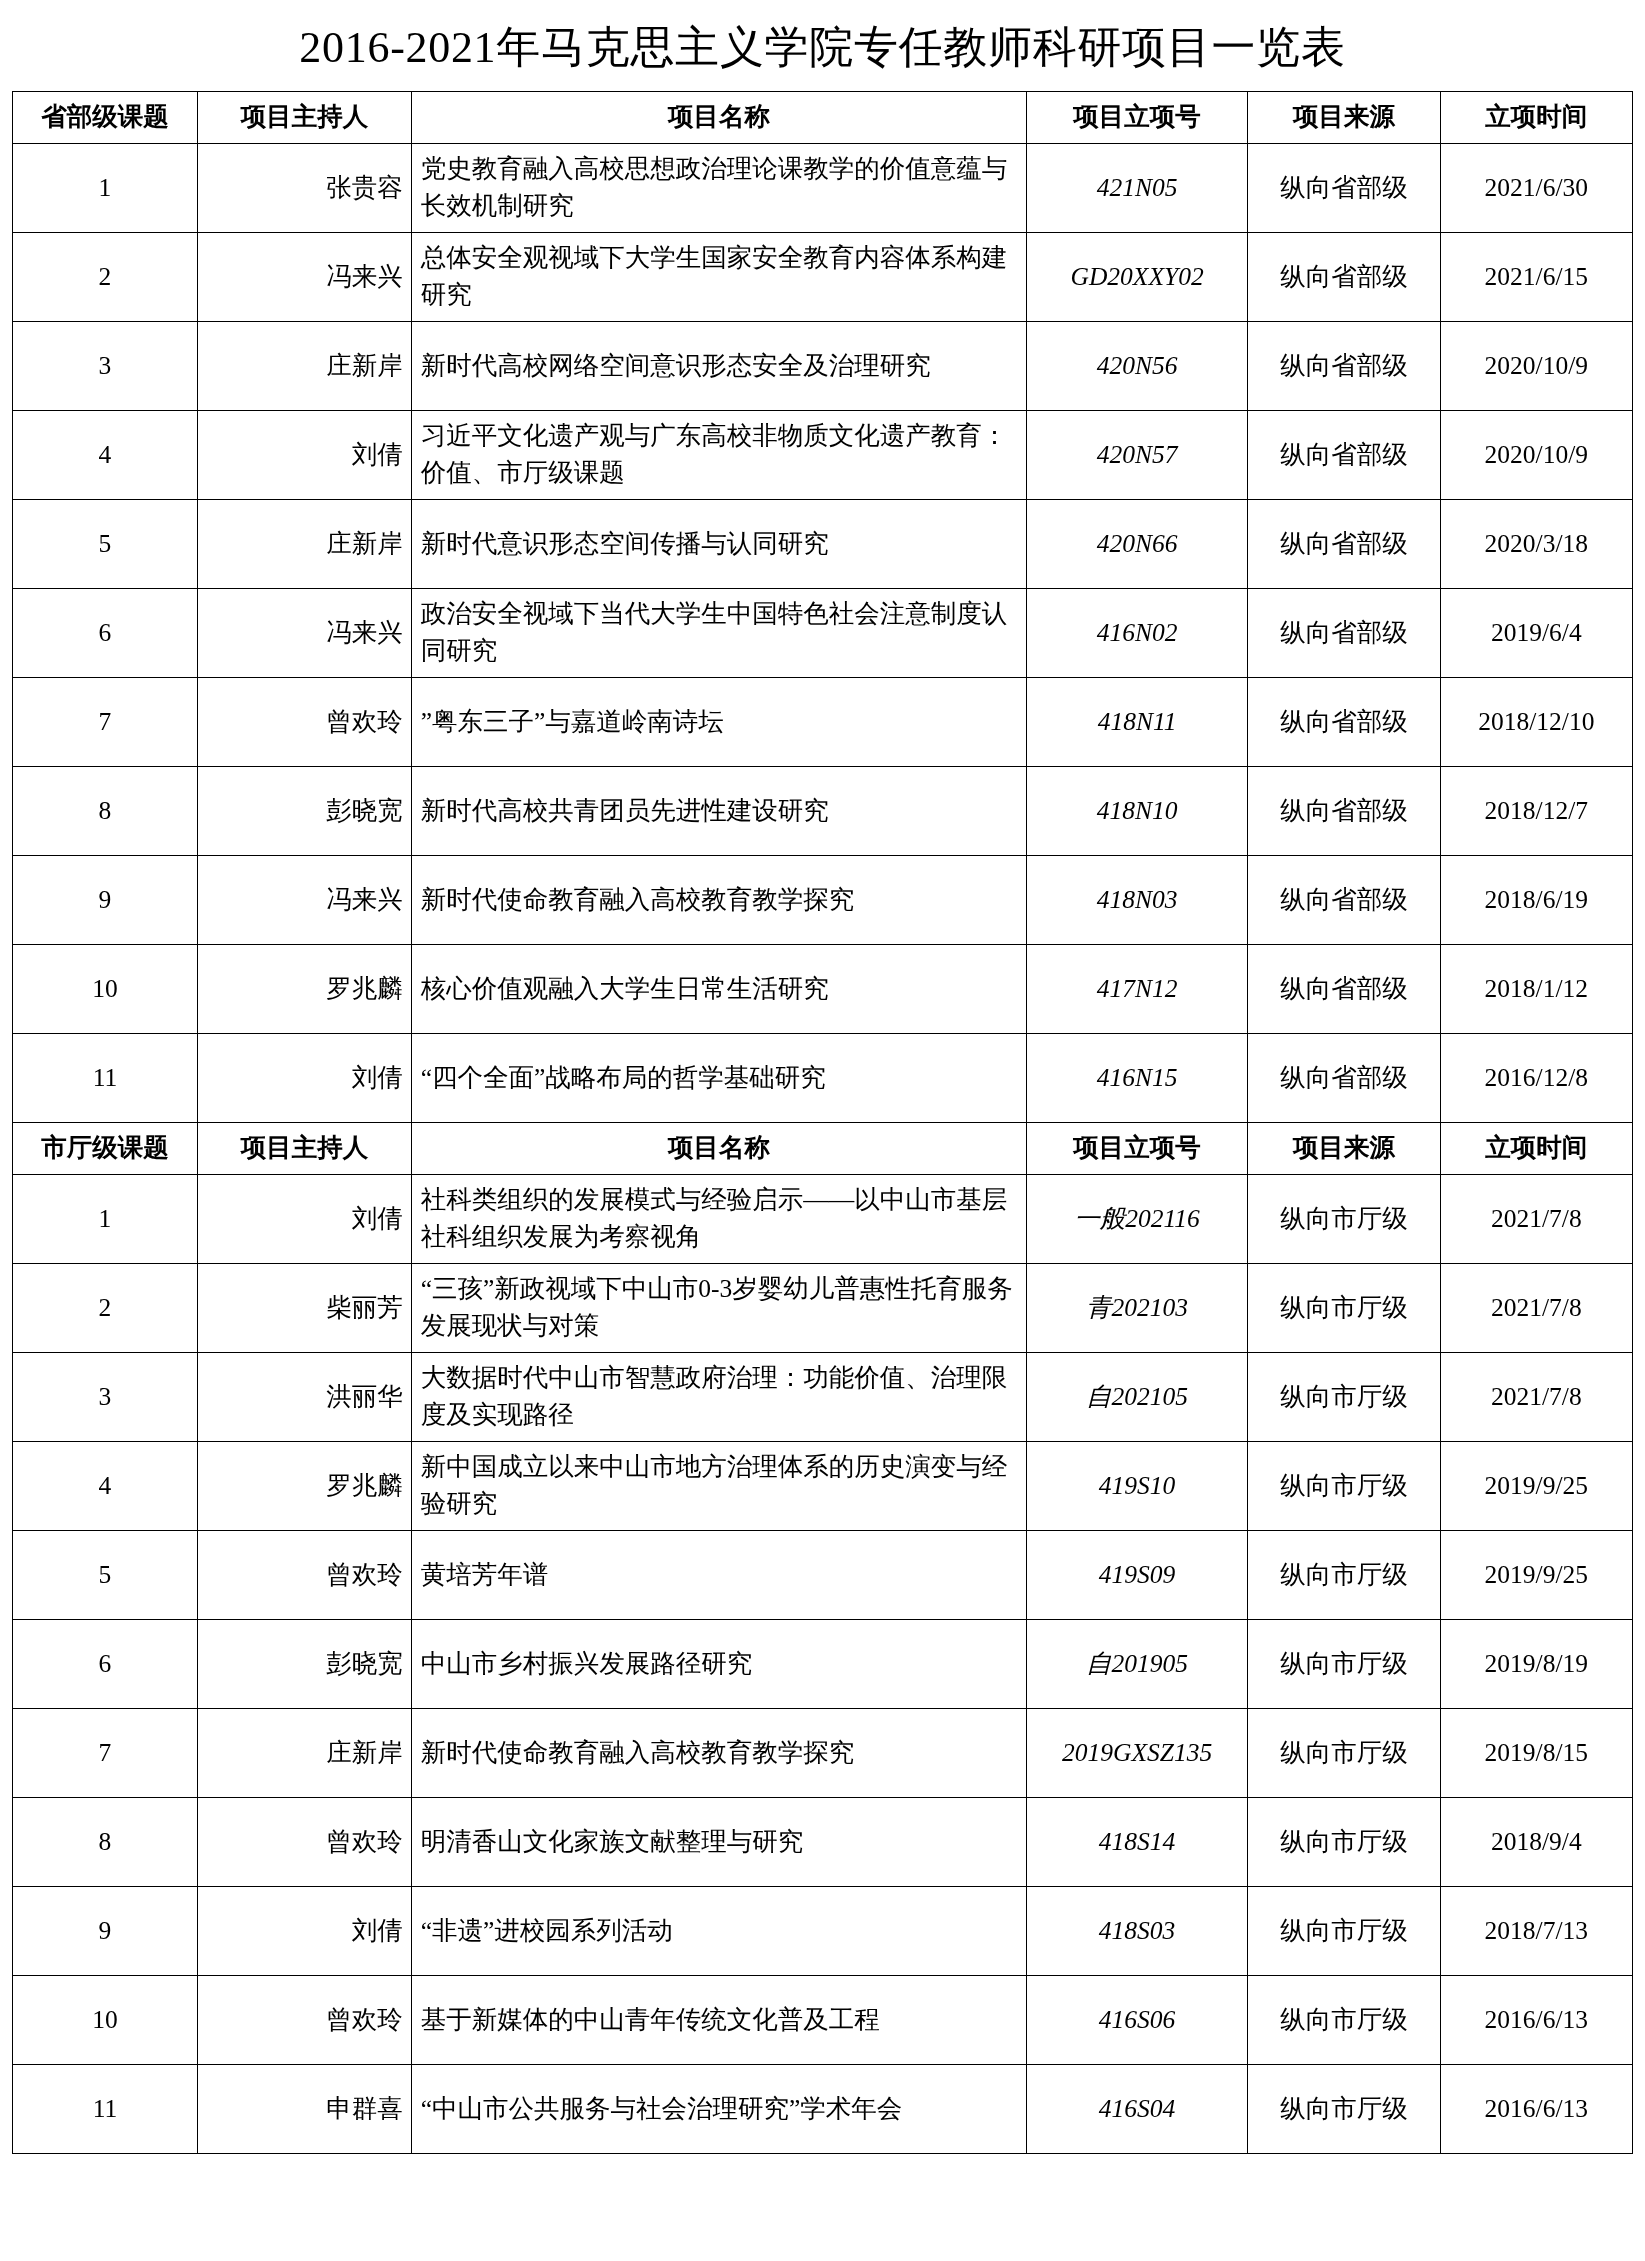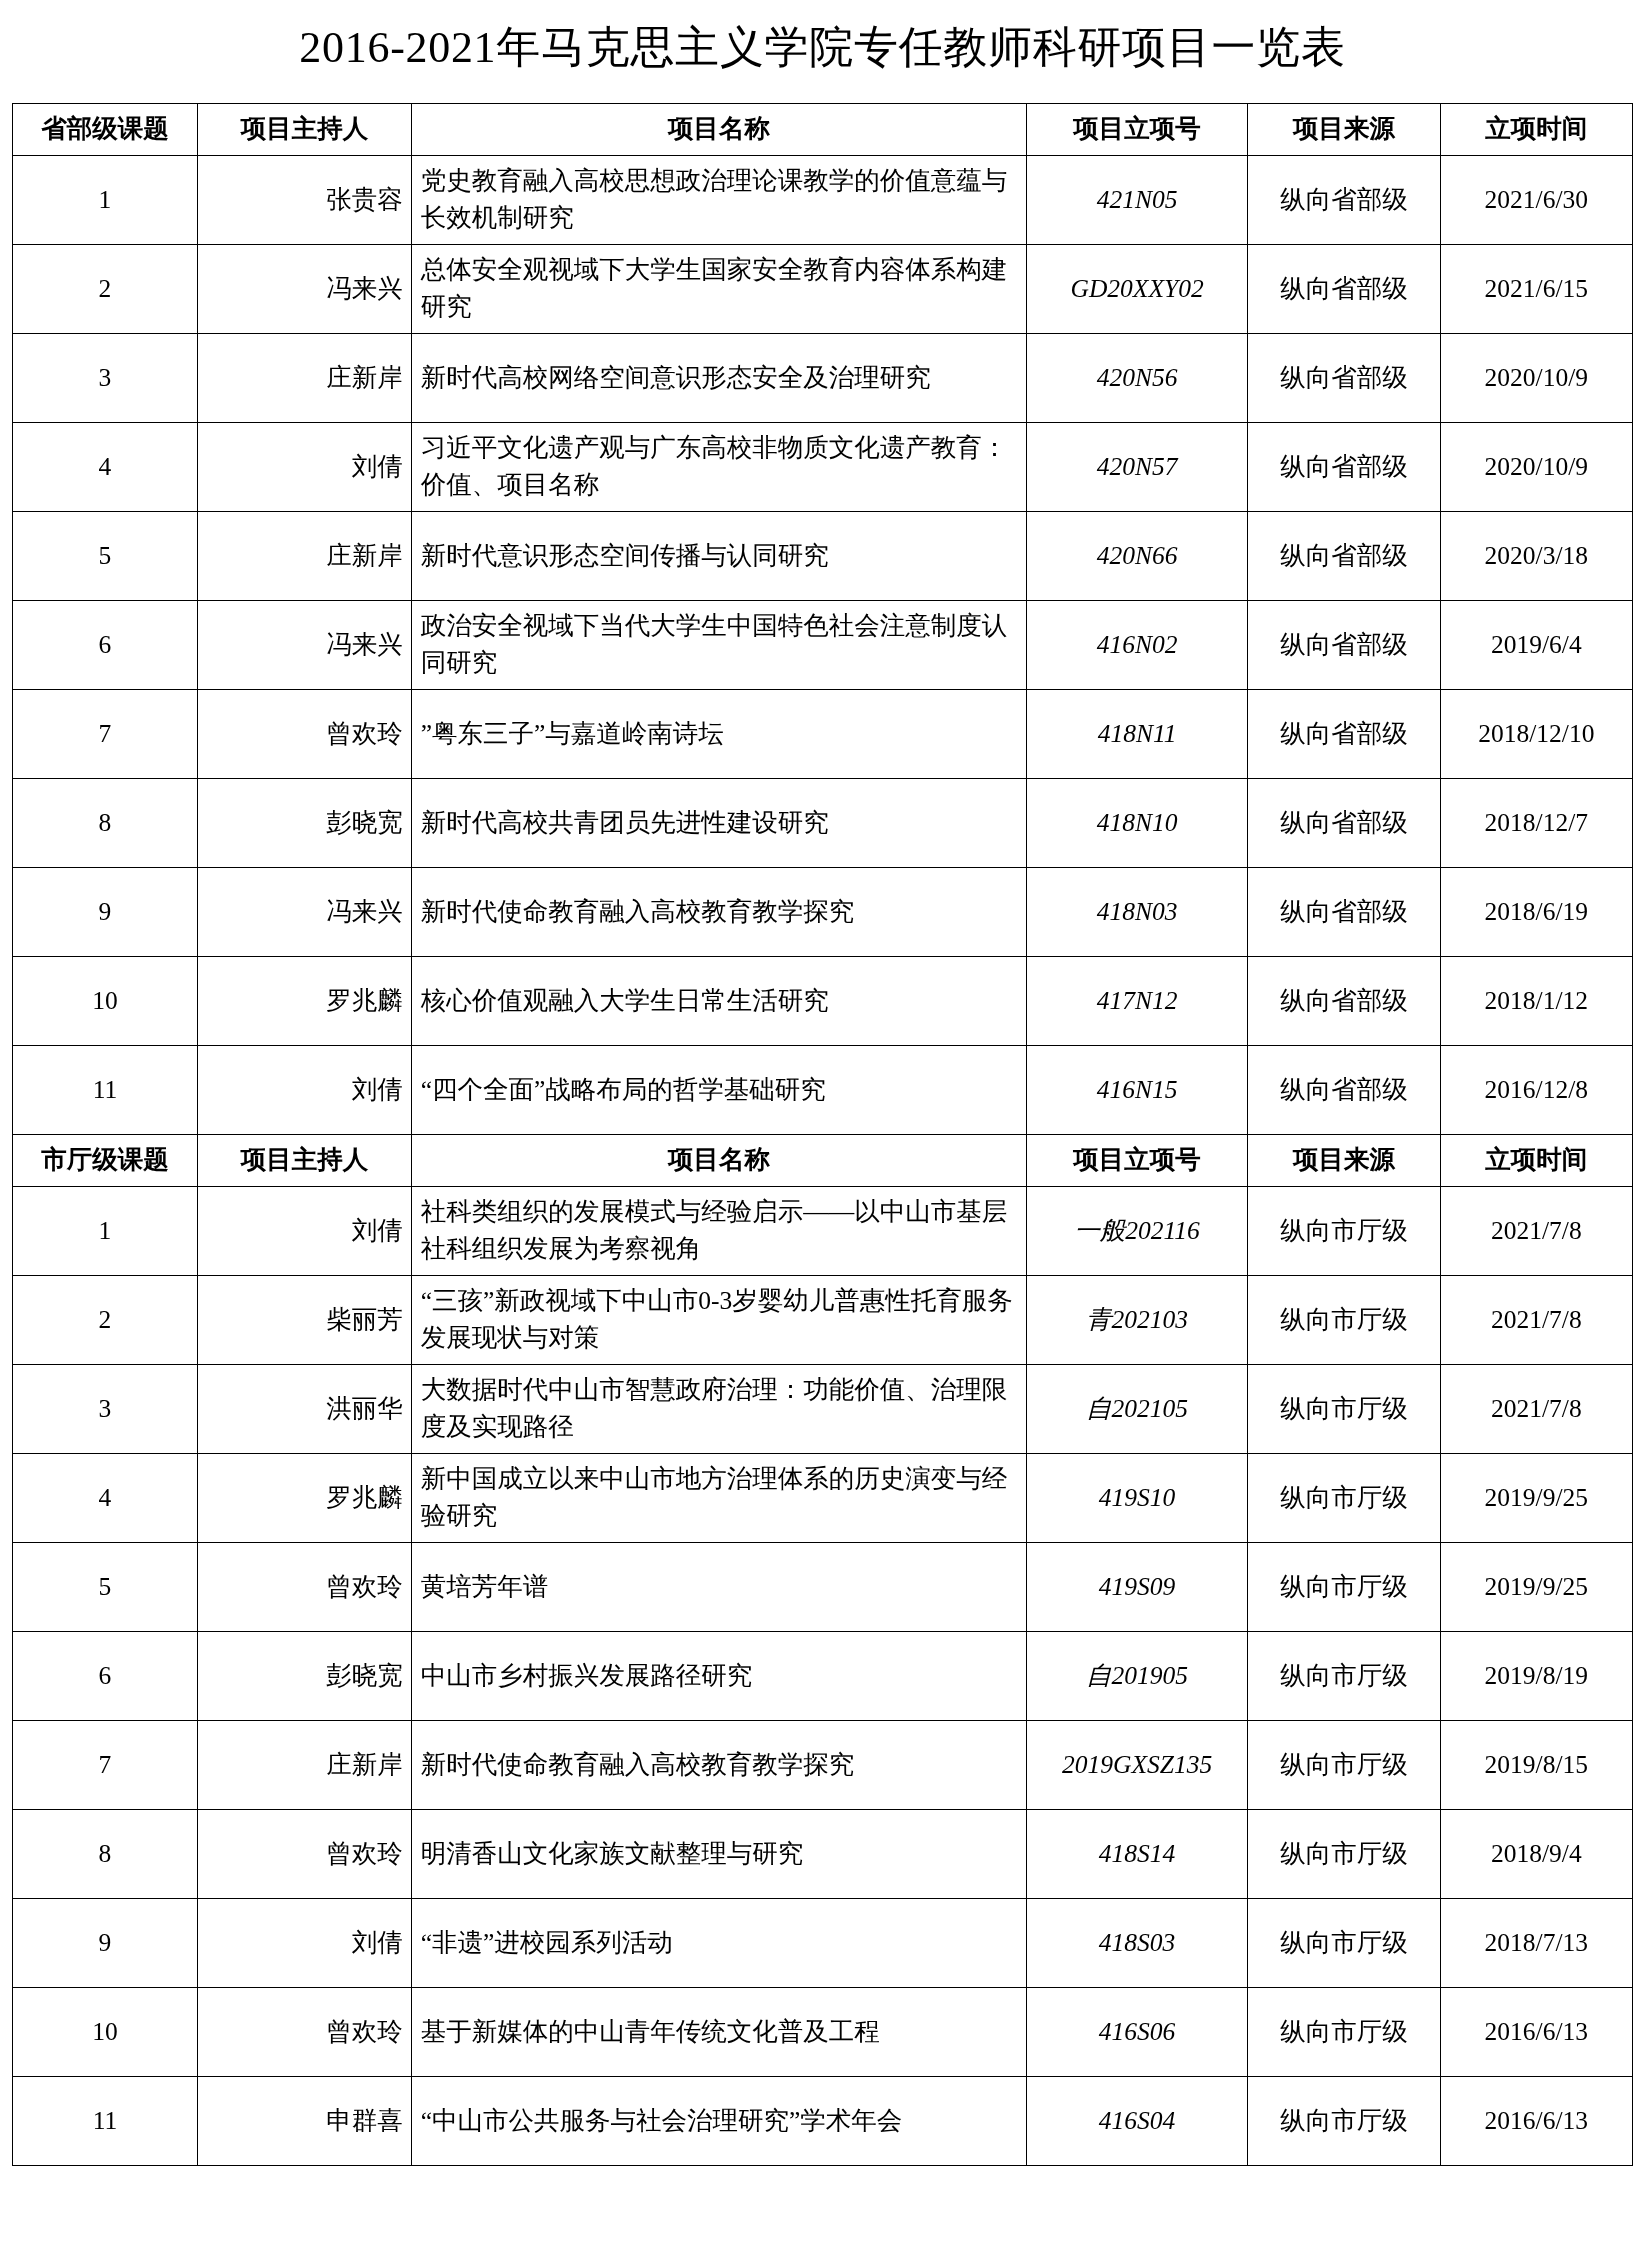--- a/index.html
+++ b/index.html
@@ -23,21 +23,21 @@
     font-weight: normal;
     letter-spacing: 0.7px;
     line-height: 1.25;
     padding: 7px 0 12.7px 0;
     font-family: "Liberation Serif", "DejaVu Serif", serif;
   }
   table.main {
     border-collapse: collapse;
     width: 1621px;
     table-layout: fixed;
-    margin: 16px auto;
+    margin: 4px auto;
   }
   table.main td, table.main th {
     border: 1.4px solid #000000;
     padding: 7px 8.5px;
     font-size: 25.5px;
     line-height: 1.45;
     vertical-align: middle;
     font-family: "Liberation Serif", "DejaVu Serif", serif;
   }
   col.c-idx   { width: 177px; }
@@ -108,21 +108,21 @@
         <td class="row-idx">3</td>
         <td class="row-host">庄新岸</td>
         <td class="row-name">新时代高校网络空间意识形态安全及治理研究</td>
         <td class="row-no">420N56</td>
         <td class="row-src">纵向省部级</td>
         <td class="row-date">2020/10/9</td>
       </tr>
       <tr class="tall">
         <td class="row-idx">4</td>
         <td class="row-host">刘倩</td>
-        <td class="row-name">习近平文化遗产观与广东高校非物质文化遗产教育：价值、项目名称</td>
+        <td class="row-name">习近平文化遗产观与广东高校非物质文化遗产教育：价值、市厅级课题</td>
         <td class="row-no">420N57</td>
         <td class="row-src">纵向省部级</td>
         <td class="row-date">2020/10/9</td>
       </tr>
       <tr class="tall">
         <td class="row-idx">5</td>
         <td class="row-host">庄新岸</td>
         <td class="row-name">新时代意识形态空间传播与认同研究</td>
         <td class="row-no">420N66</td>
         <td class="row-src">纵向省部级</td>

